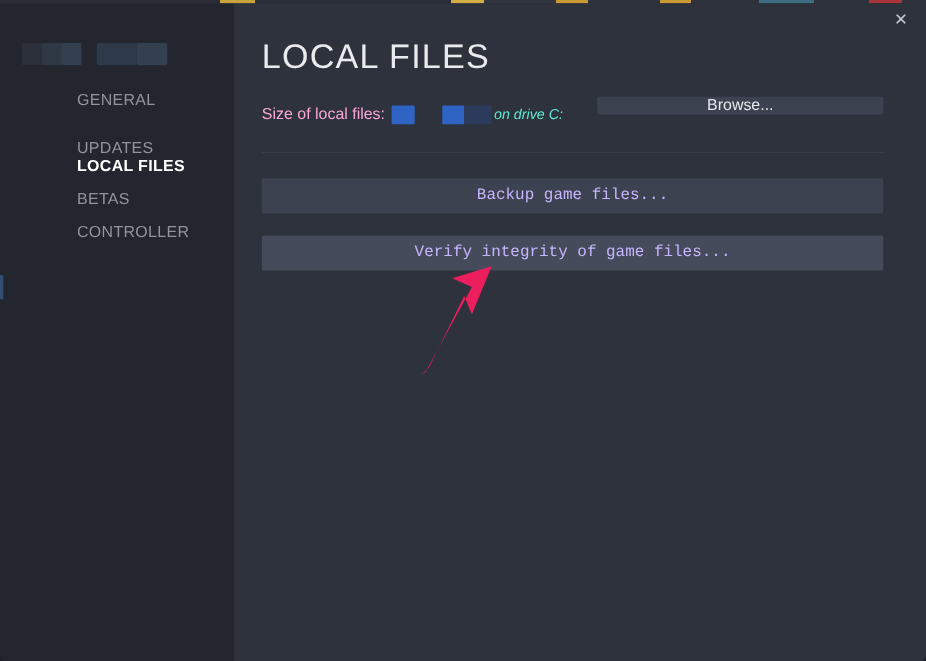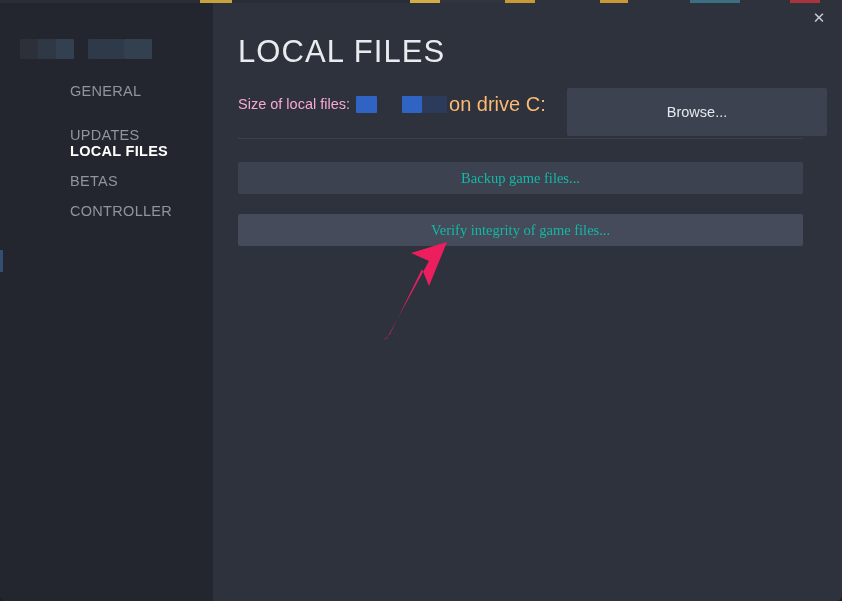--- a/index.html
+++ b/index.html
@@ -146,56 +146,56 @@
     display: inline-block;
     height: 17px;
     margin-left: 6px;
     vertical-align: middle;
     border-radius: 1px;
   }
   #redact-size  { width: 21px; background: #2f63c4; }
   #redact-free  { width: 20px; background: #2f63c4; margin-left: 25px; }
   #redact-free2 { width: 25px; background: #2c3b5c; margin-left: 0px; }
   #drive-text {
-    font-size: 20px;
-    color: #fdba74;
+    font-size: 13px;
+    color: #5eead4;
     line-height: 20px;
     margin-left: 2px;
+    font-style: italic;
   }
 
   #browse-btn {
     position: absolute;
     left: 330px; top: 85px;
-    width: 260px; height: 48px;
+    width: 260px; height: 16px;
     background: #3d4250;
     border: none;
     border-radius: 2px;
     color: #e6e8ec;
     font-family: "Liberation Sans", sans-serif;
     font-size: 14.5px;
     cursor: pointer;
-    margin-left: 24px;
   }
 
   #divider {
     position: absolute;
     left: 25px; top: 135px;
     width: 565px; height: 1px;
     background: #3b404b;
   }
 
   .wide-btn {
     position: absolute;
     left: 25px;
     width: 565px;
     height: 32px;
     border: none;
     border-radius: 2px;
-    color: #14b8a6;
-    font-family: Liberation Serif, serif;
+    color: #c4b5fd;
+    font-family: Liberation Mono, monospace;
     font-size: 14.5px;
     cursor: pointer;
   }
   #backup-btn { top: 159px; background: #3d4250; }
   #verify-btn { top: 211px; background: #454b5a; text-align: center; }
 
   
   #arrow-layer {
     position: absolute;
     left: 0; top: 0;

